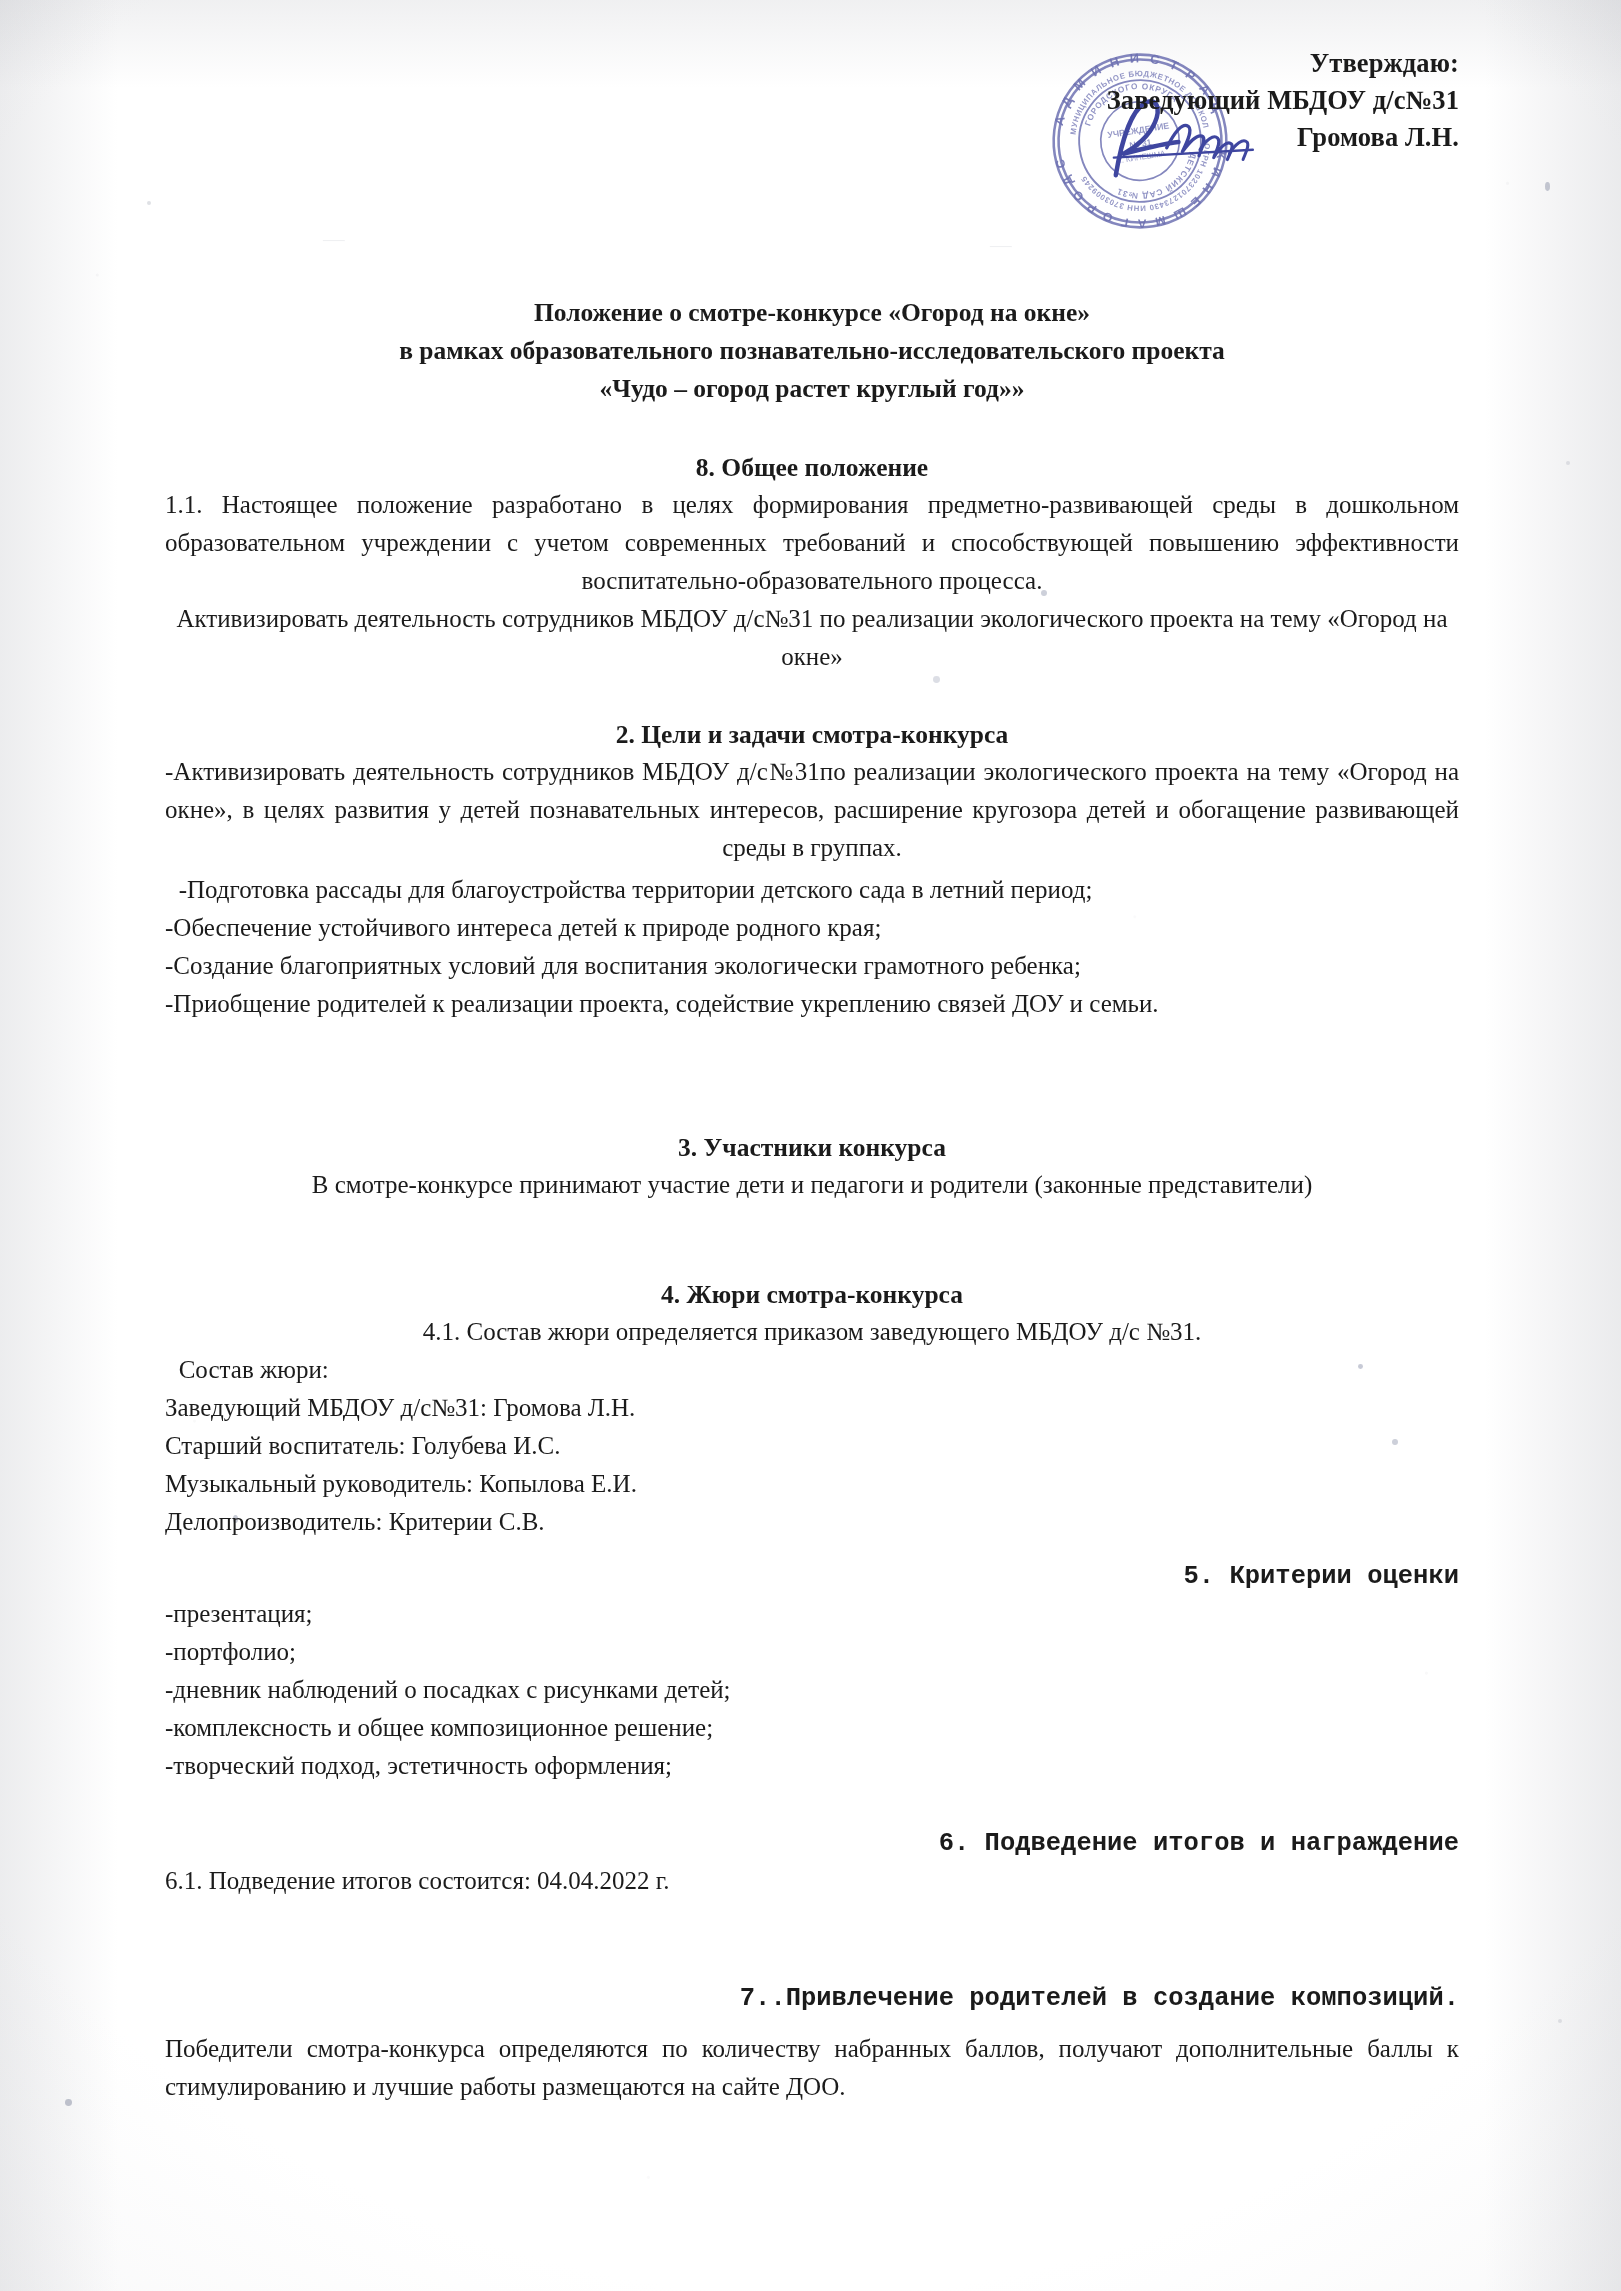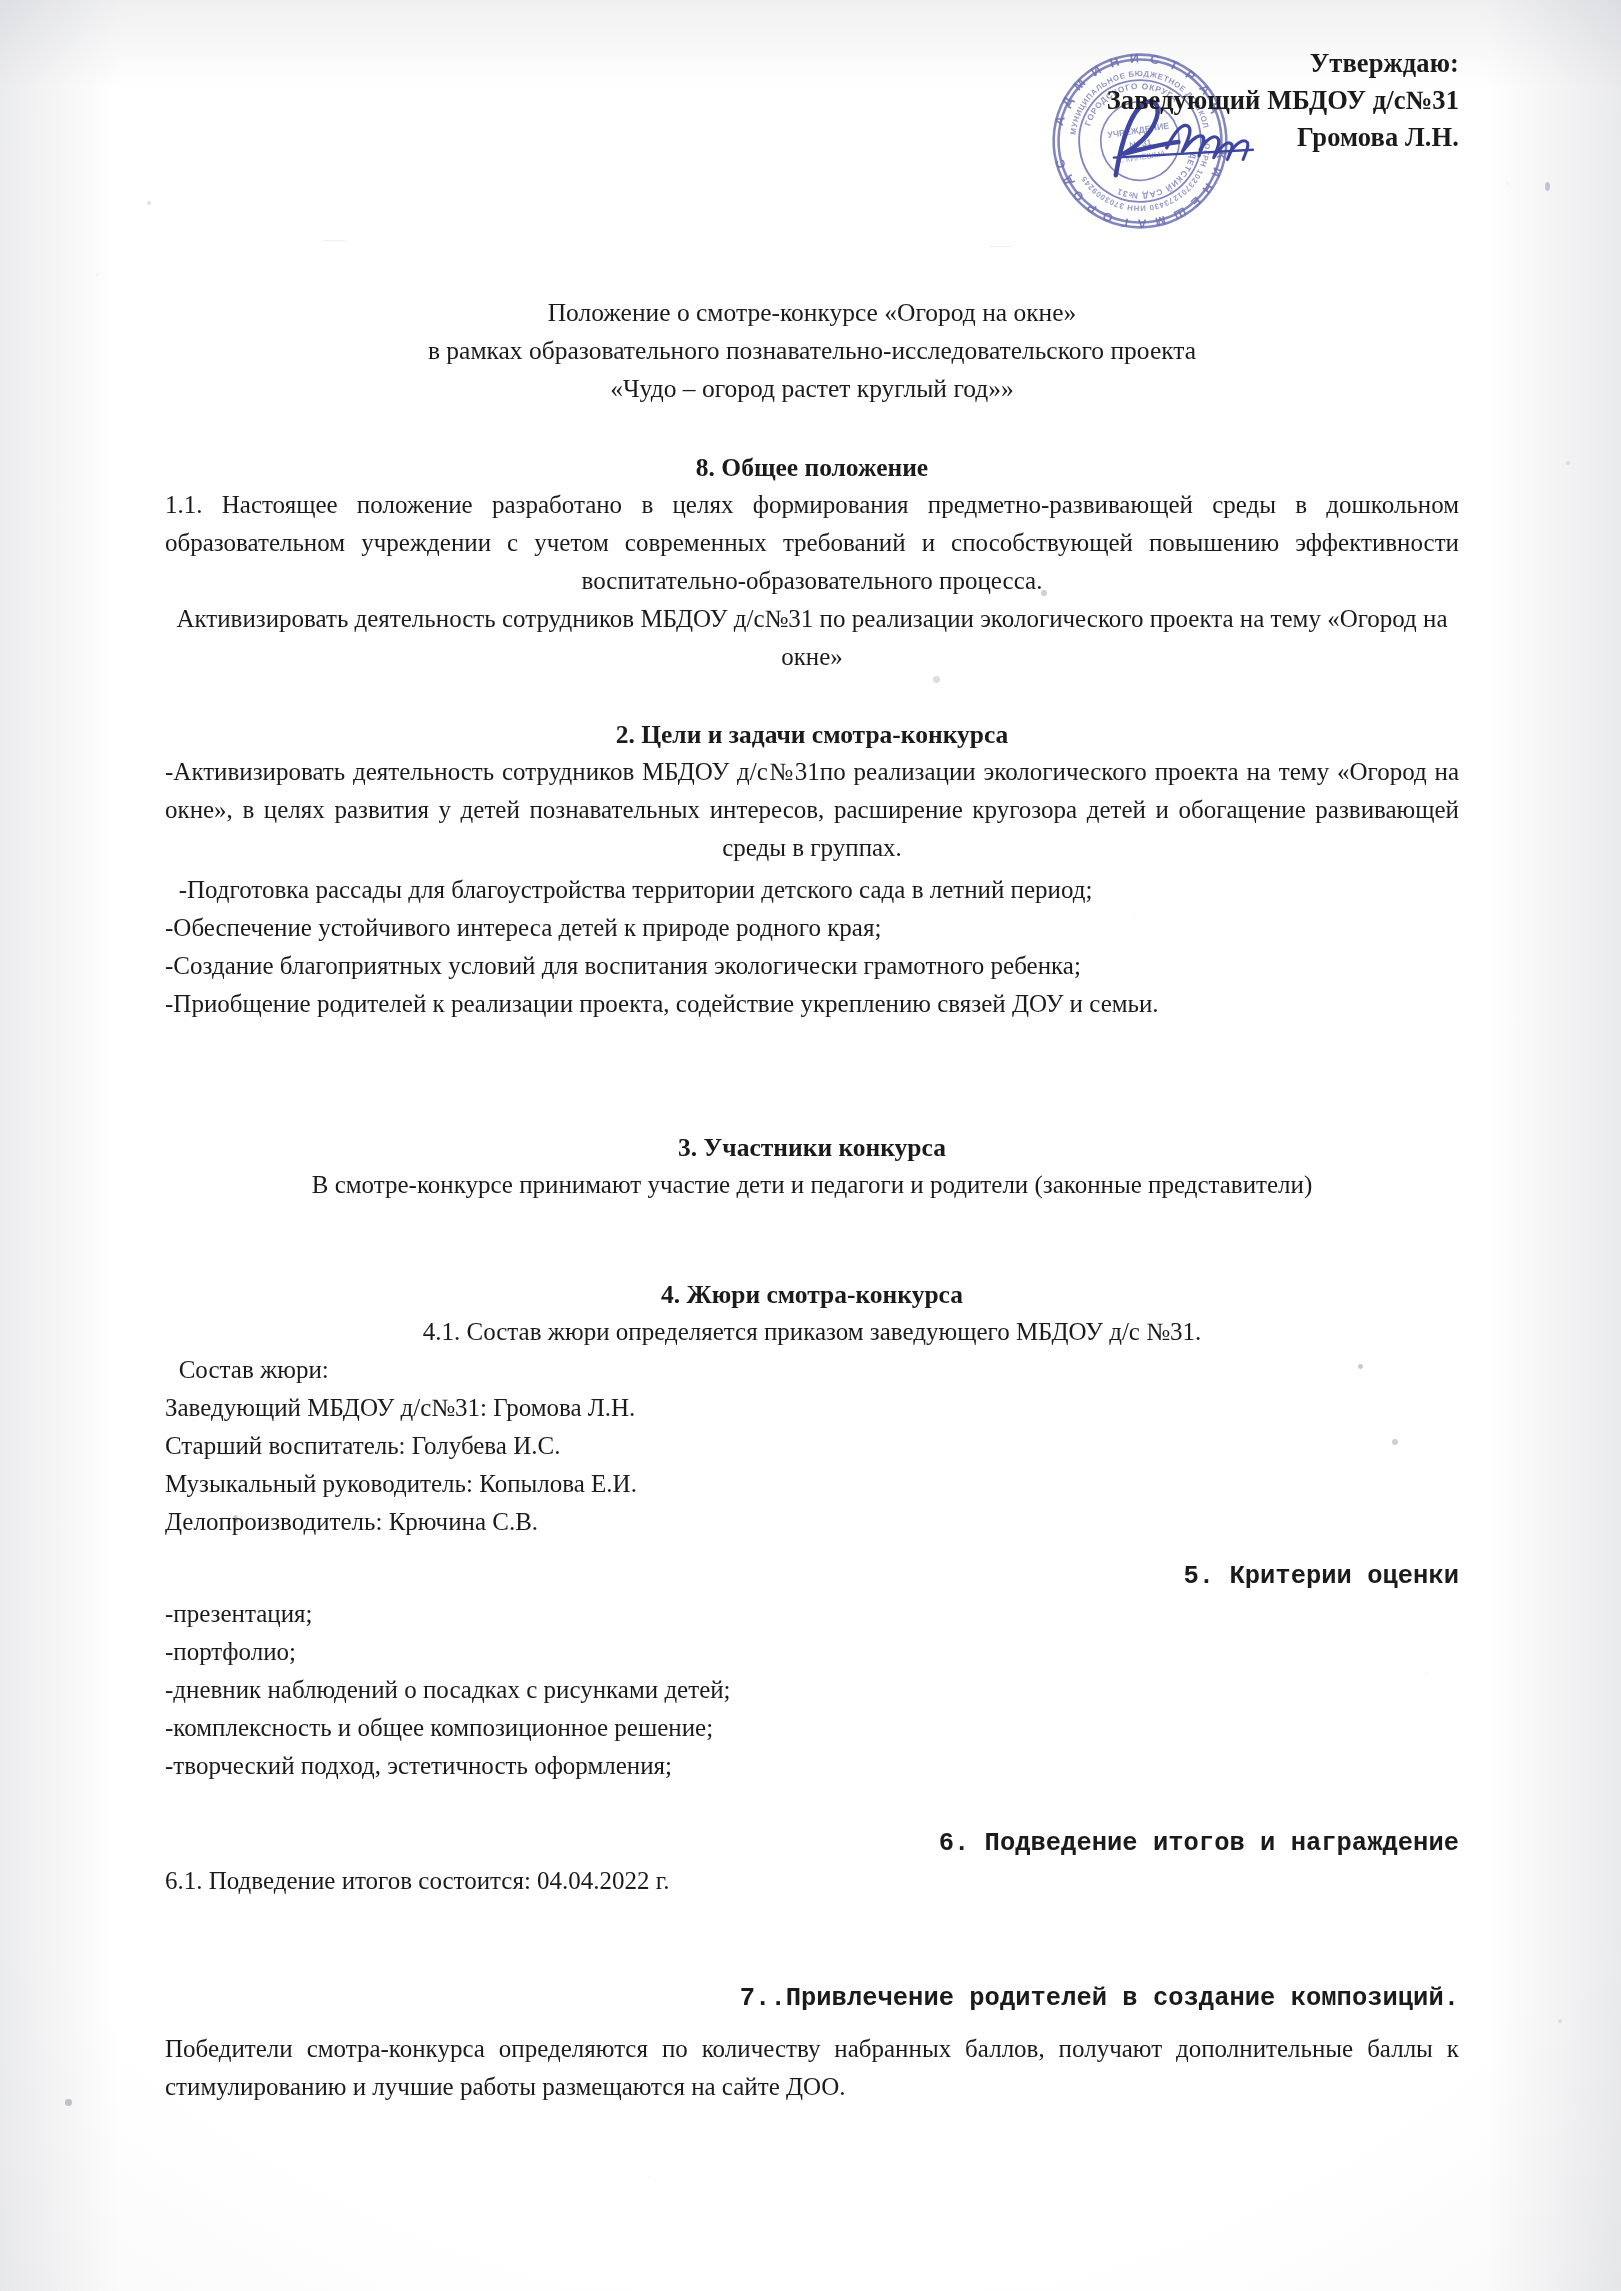--- a/index.html
+++ b/index.html
@@ -84,21 +84,21 @@
     display: inline-block;
     width: 135px;
   }
 
   .doc-title {
     position: absolute;
     top: 294px;
     left: 0;
     right: 0;
     text-align: center;
-    font-weight: normal;
+    font-weight: bold;
     font-size: 25.5px;
     line-height: 38px;
     z-index: 5;
   }
 
   .section-head {
     text-align: center;
     font-weight: bold;
     font-size: 25.5px;
     line-height: 37px;
@@ -263,21 +263,21 @@
     <div class="para-just">В смотре-конкурсе принимают участие  дети и педагоги и родители (законные представители)</div>
   </div>
 
   <div class="body-block" style="top:1276px;">
     <div class="section-head">4. Жюри смотра-конкурса</div>
     <div class="para-center">4.1. Состав жюри определяется приказом заведующего МБДОУ д/с №31.</div>
     <div class="bullet-line indent-1">Состав жюри:</div>
     <div class="bullet-line">Заведующий МБДОУ д/с№31: Громова Л.Н.</div>
     <div class="bullet-line">Старший воспитатель: Голубева И.С.</div>
     <div class="bullet-line">Музыкальный руководитель: Копылова Е.И.</div>
-    <div class="bullet-line">Делопроизводитель: Крючина С.В.</div>
+    <div class="bullet-line">Делопроизводитель: Критерии С.В.</div>
   </div>
 
   <div class="body-block" style="top:1558px;">
     <div class="section-head left">5. Критерии оценки</div>
     <div class="bullet-line">-презентация;</div>
     <div class="bullet-line">-портфолио;</div>
     <div class="bullet-line">-дневник наблюдений о посадках с рисунками детей;</div>
     <div class="bullet-line">-комплексность и общее композиционное решение;</div>
     <div class="bullet-line">-творческий подход, эстетичность оформления;</div>
   </div>

